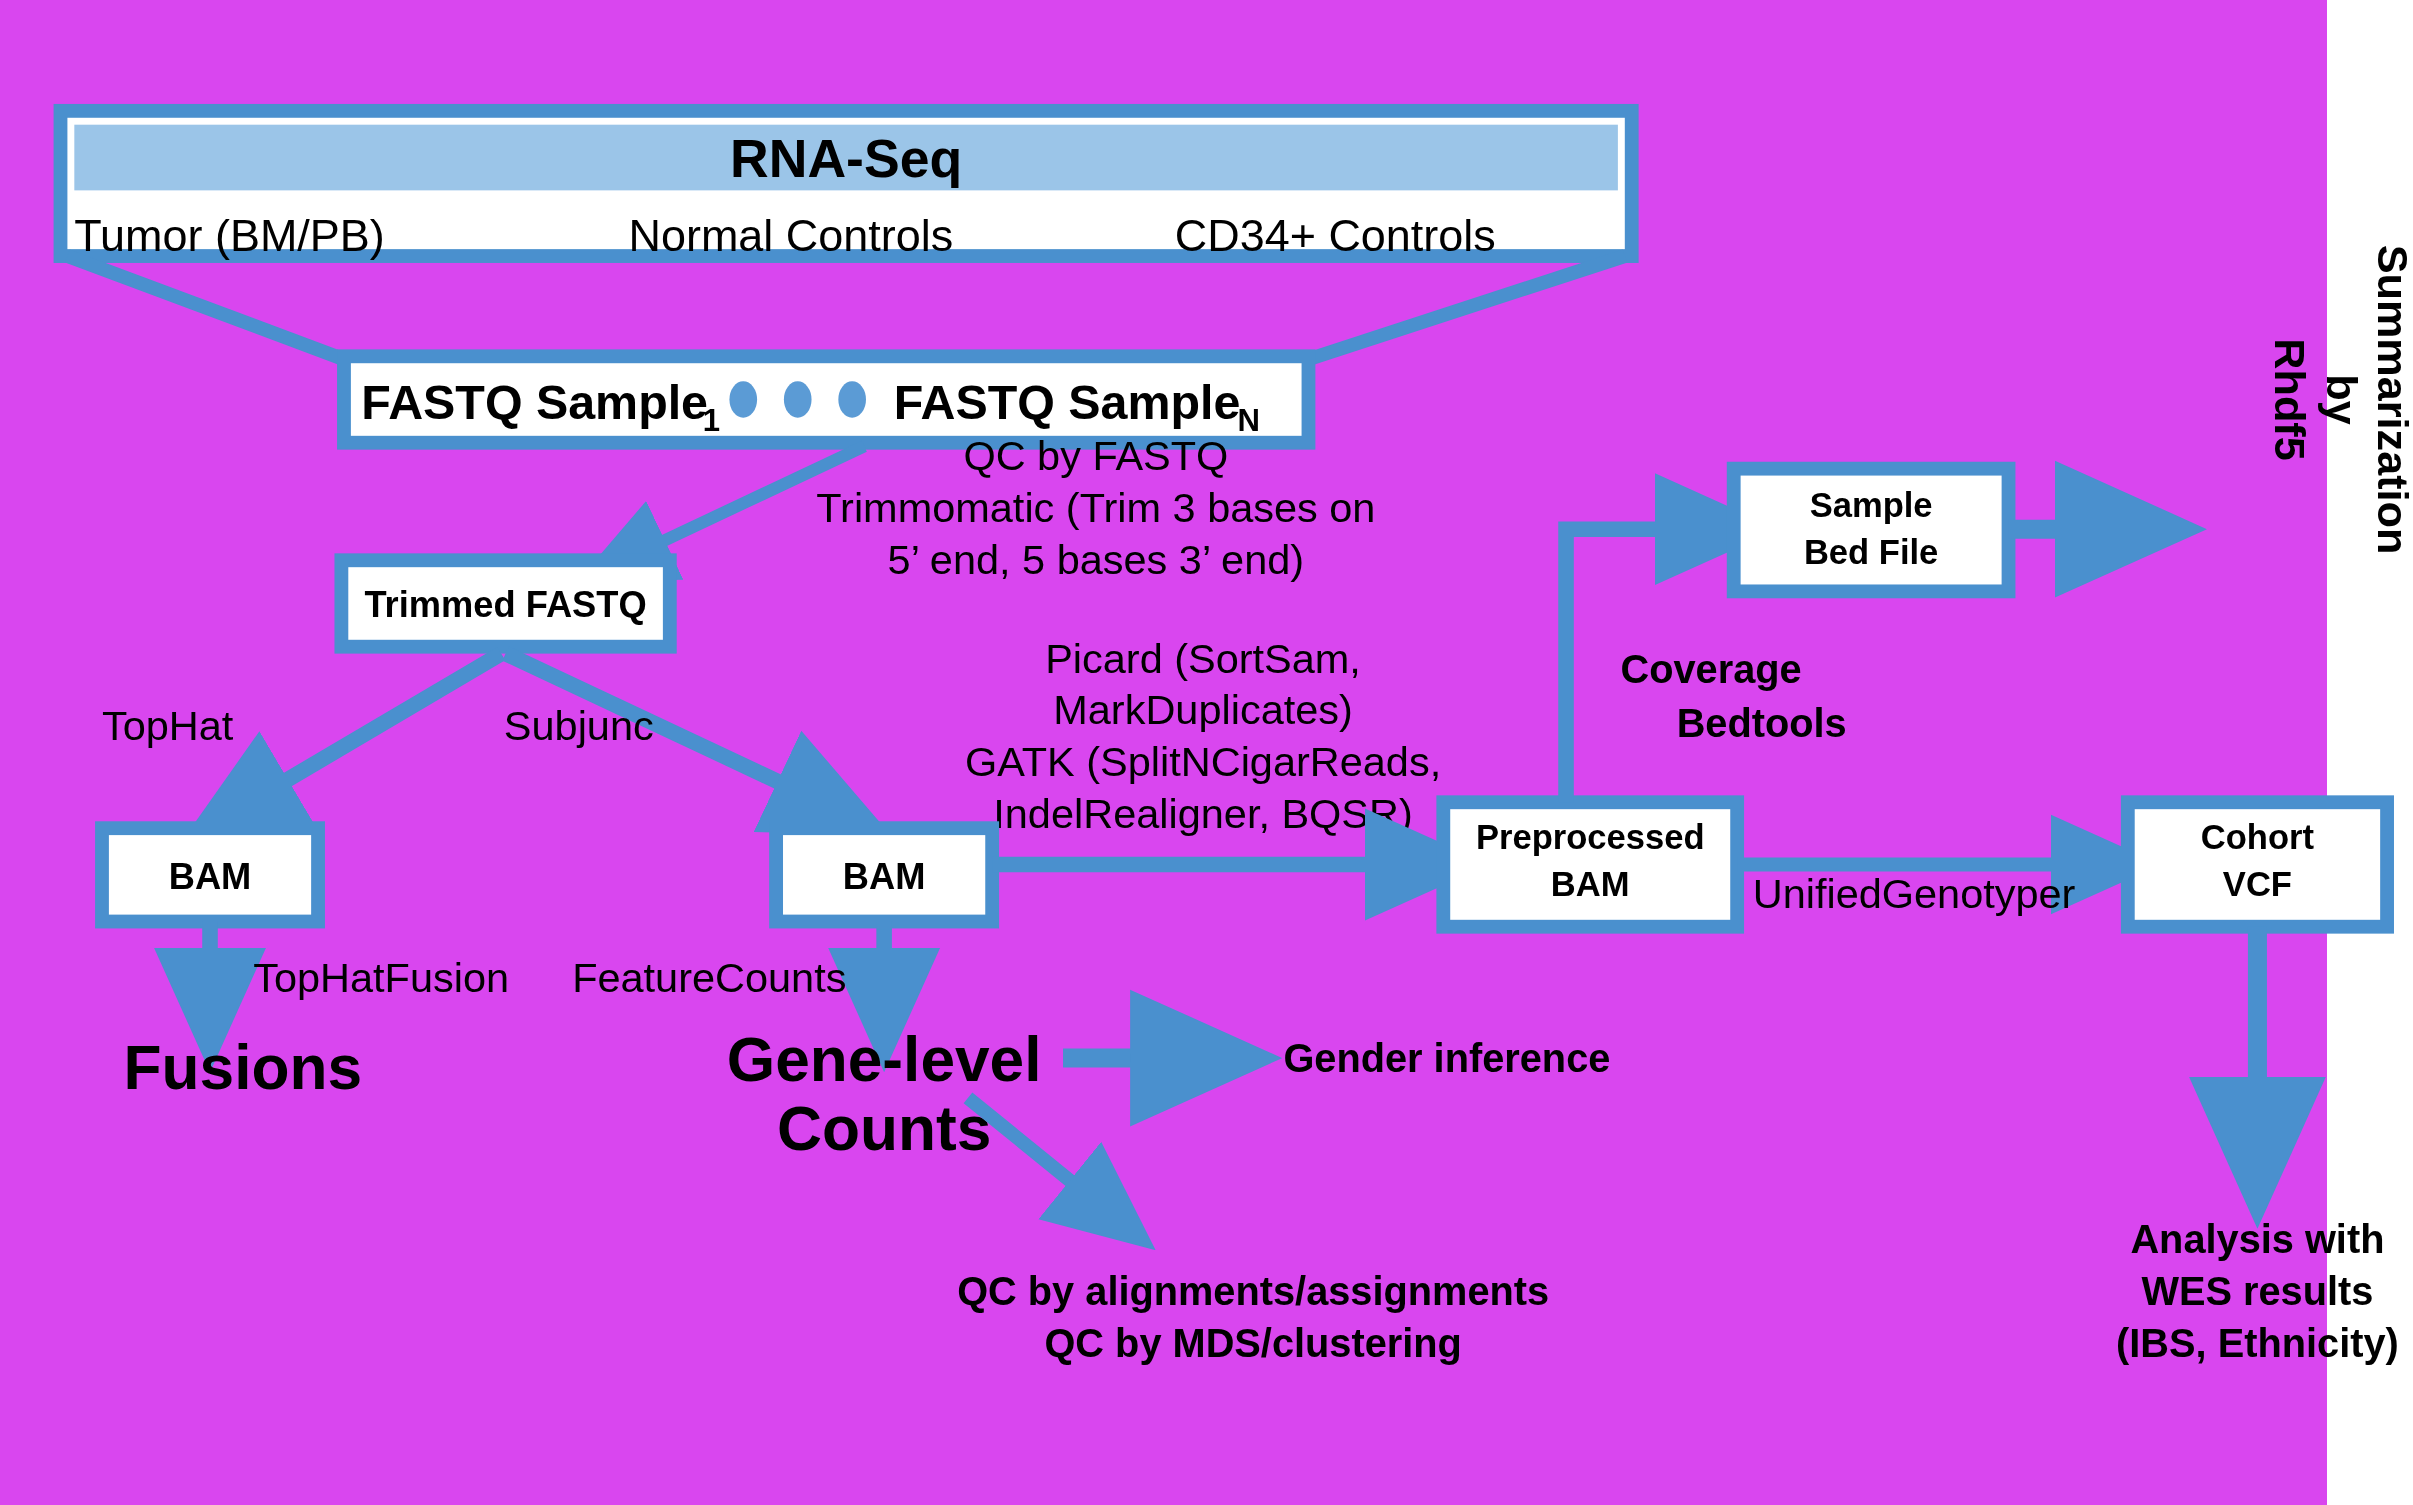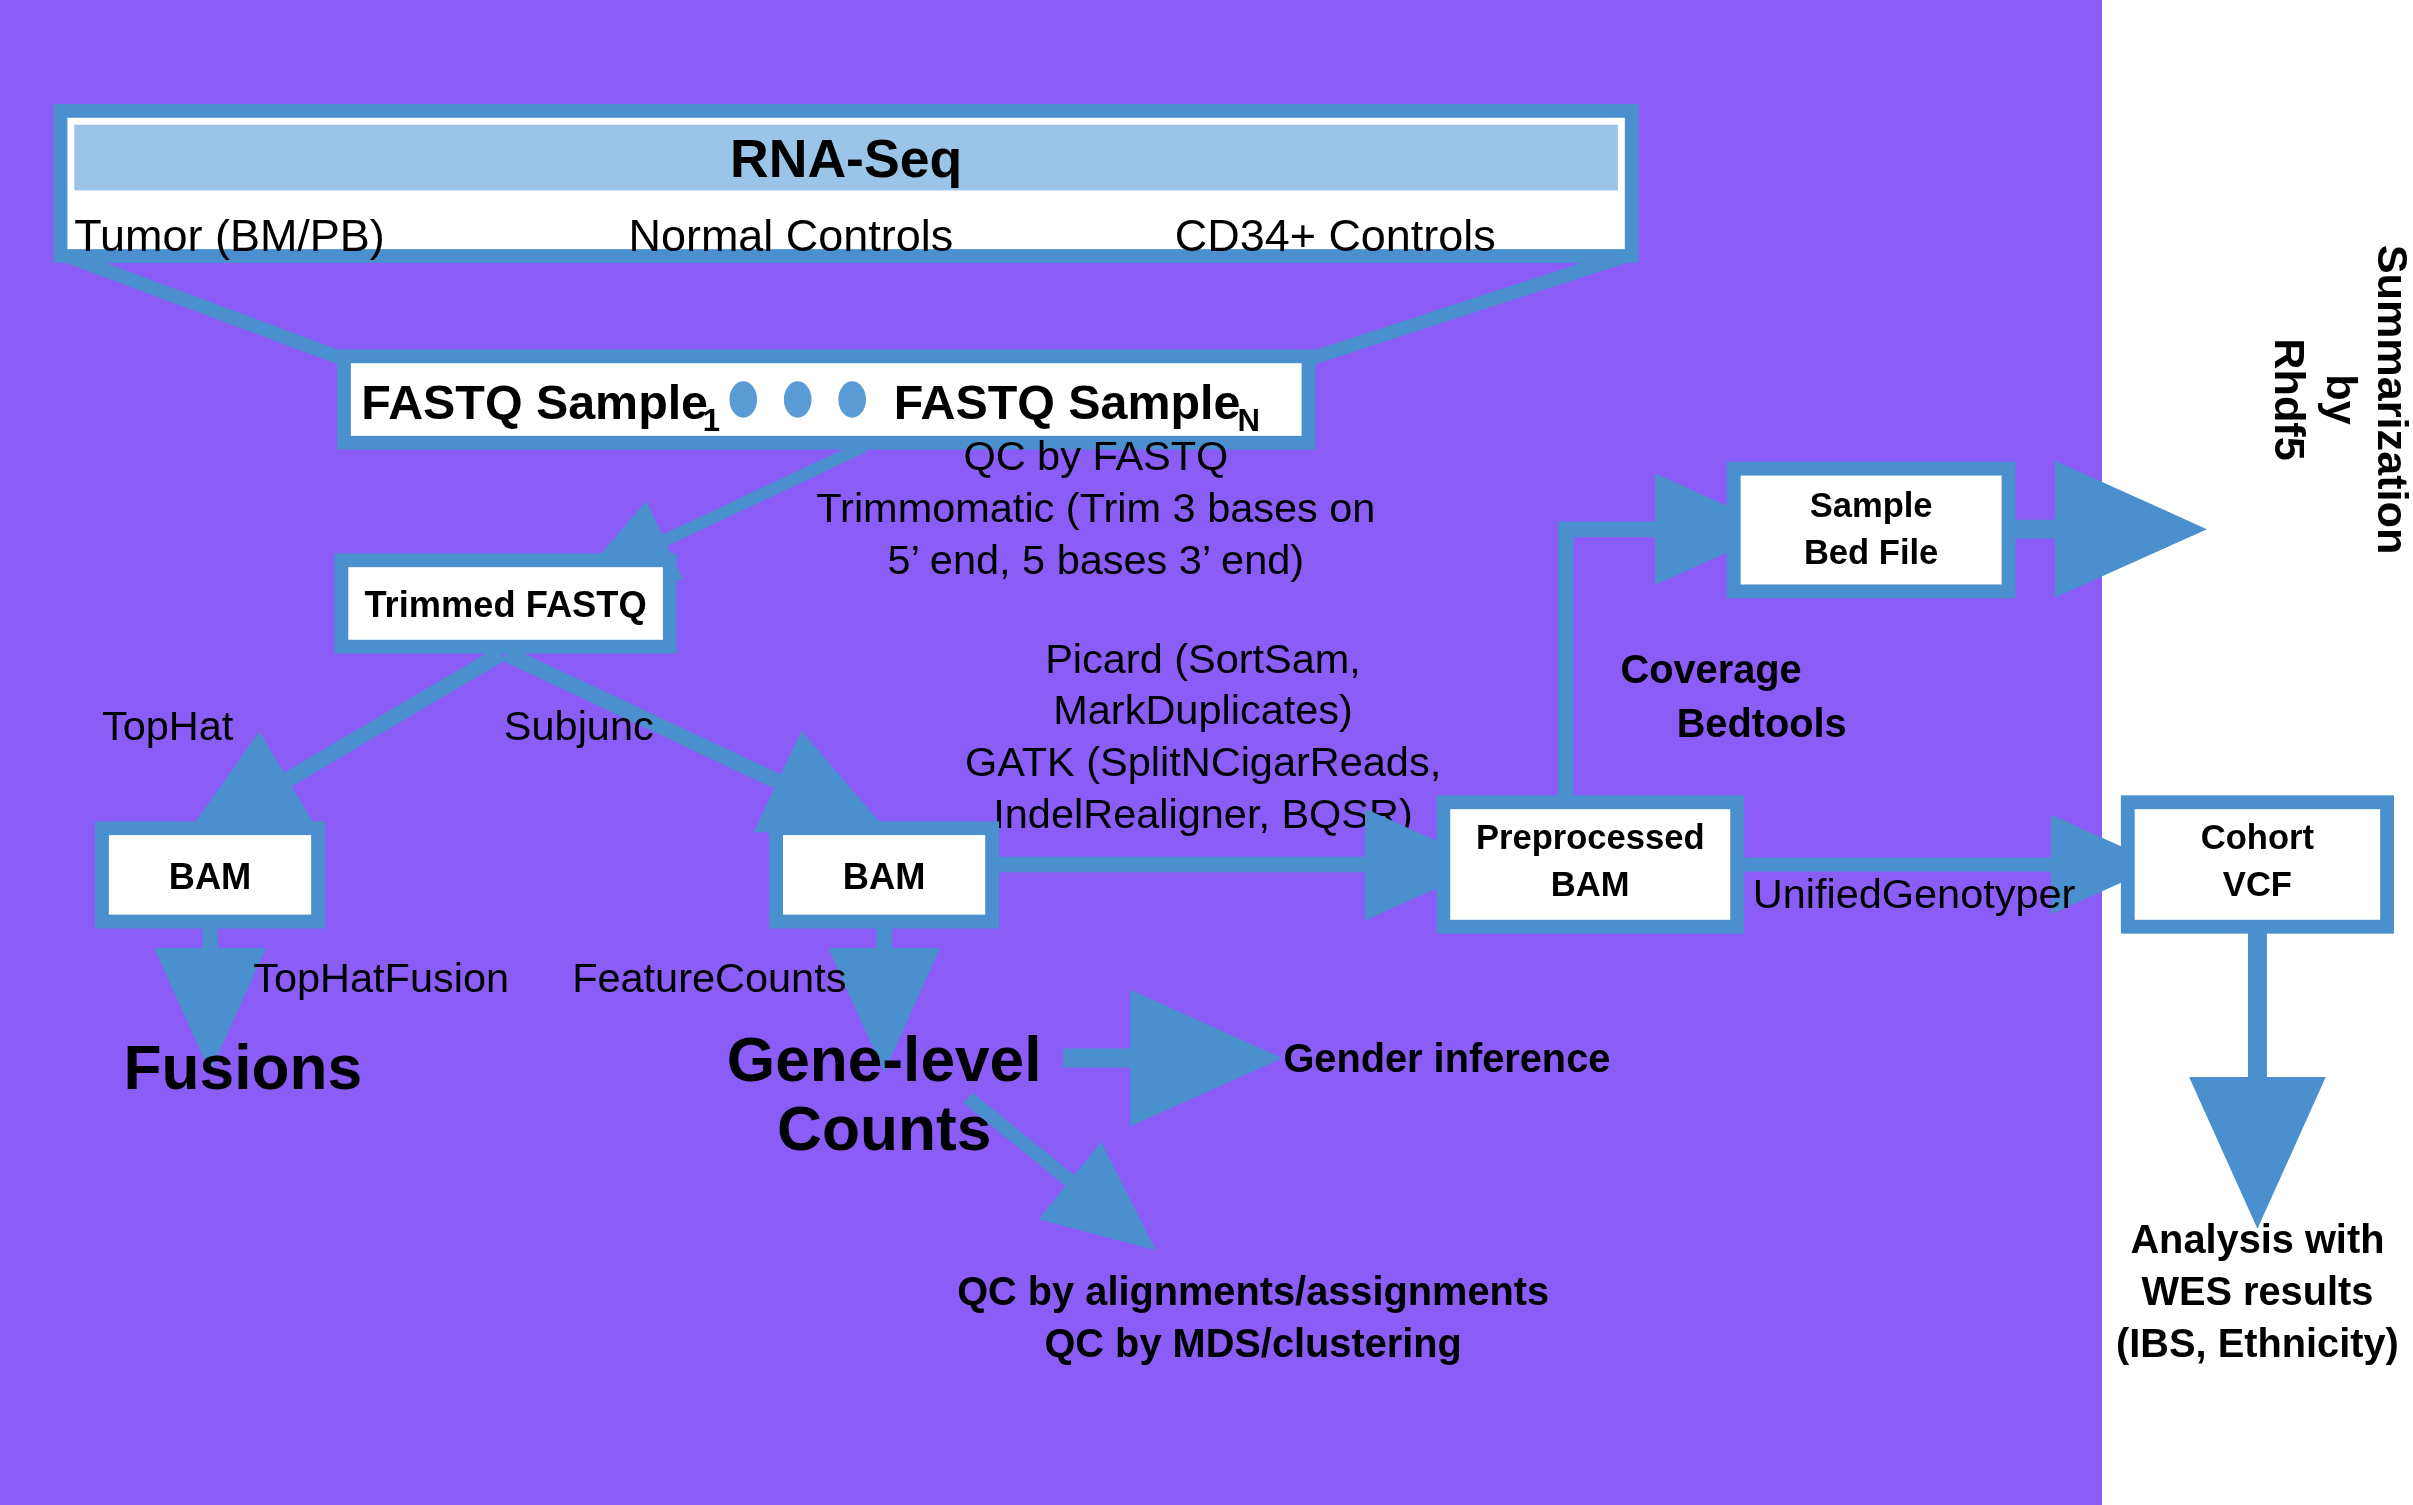--- a/index.html
+++ b/index.html
@@ -8,23 +8,23 @@
     background: #ffffff;
   }
   body {
     width: 2413px;
     height: 1506px;
     overflow: hidden;
     font-family: "Liberation Sans", sans-serif;
   }
   #diagram-root {
     position: relative;
-    width: 2102px;
+    width: 2327px;
     height: 1506px;
-    background: #8b5cf6;
+    background: #d946ef;
   }
   svg#flow {
     position: absolute;
     top: 0;
     left: 0;
     width: 2413px;
     height: 1506px;
     display: block;
   }
   text { font-family: "Liberation Sans", sans-serif; fill: #000000; }

